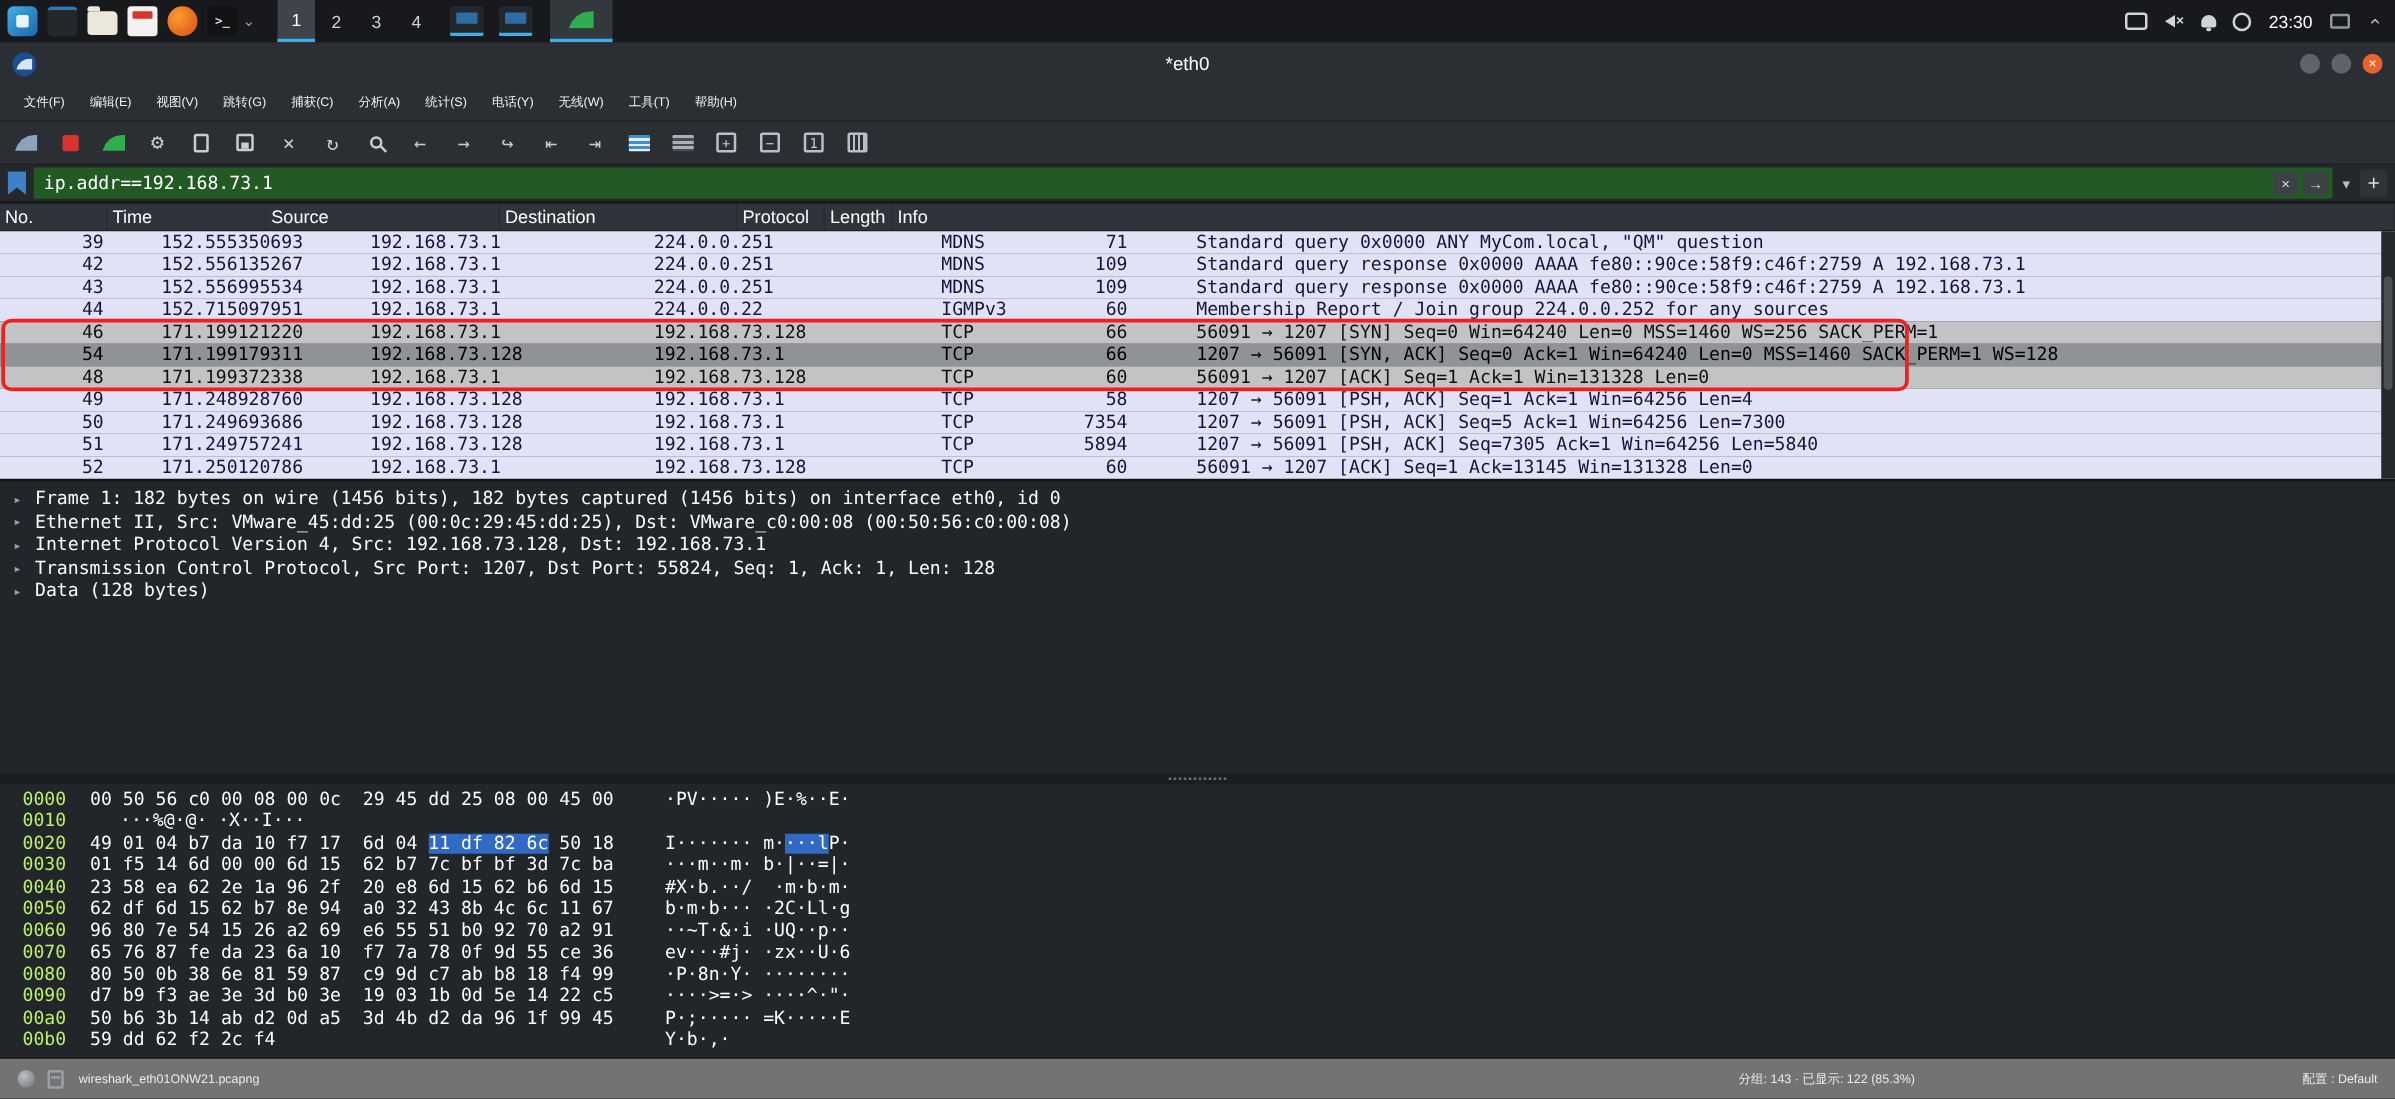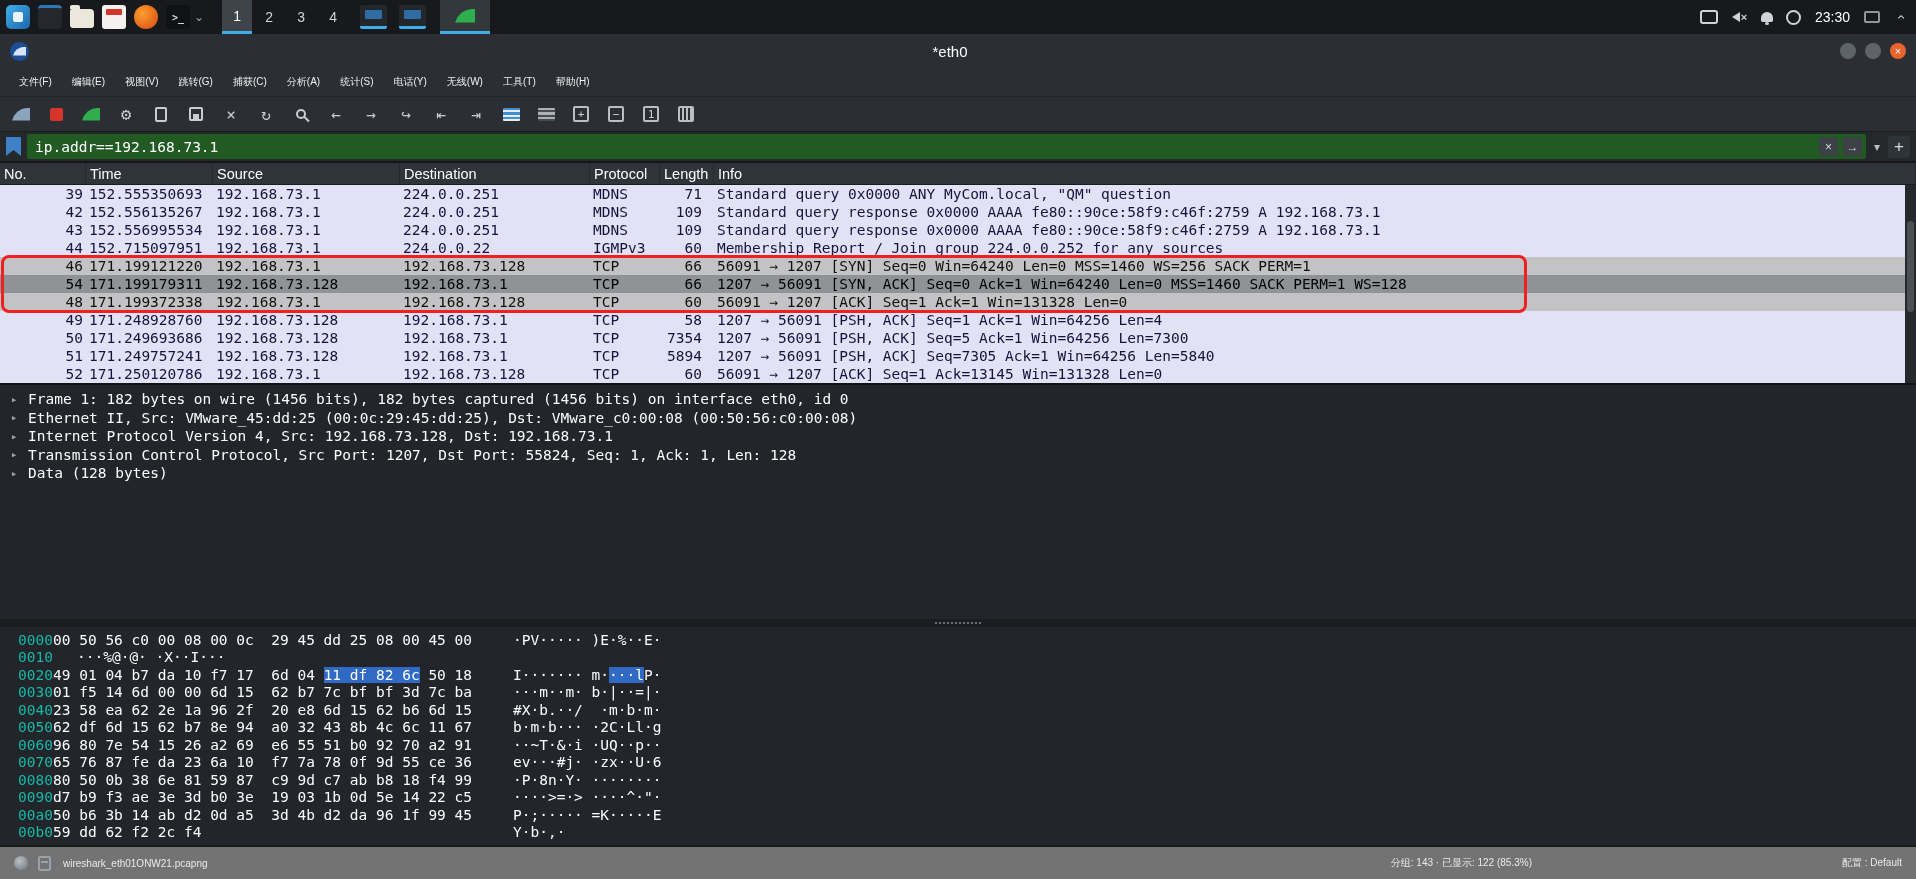--- a/index.html
+++ b/index.html
@@ -106,21 +106,21 @@
 
   
   .packet-list { position:relative; flex:0 0 220px;
     font-family:"DejaVu Sans Mono", monospace; font-size:14.5px; }
   .pl-header { height:22px; background:#2f343a; display:grid;
     grid-template-columns:86px 127px 187px 190px 70px 54px 1fr; align-items:center;
     color:#fcfcfc; font-family:"Liberation Sans", sans-serif; font-size:14.5px;
     border-bottom:1px solid #1a1d1f; }
   .plh { padding-left:4px; border-right:1px solid #262a2e; height:100%; display:flex; align-items:center; }
   .pl-row { height:18px; display:grid; grid-template-columns:86px 127px 187px 190px 70px 54px 1fr;
-    align-items:center; white-space:nowrap; }
+    align-items:center; white-space:nowrap;gap:40px; }
   .plc { overflow:hidden; padding-left:3px; }
   .c-no  { text-align:right; padding-right:3px; }
   .c-len { text-align:right; padding-right:12px; }
   .row-mdns, .row-tcp { background:#e2e2f6; color:#14143c; }
   .row-syn { background:#c3c3c5; color:#101010; }
   .row-selected { background:#909396; color:#000000; }
   .red-annotation { position:absolute; left:1px; top:92px; width:1526px; height:58px;
     border:3px solid #ef2020; border-radius:8px; pointer-events:none; }
   .pl-scrollbar { position:absolute; right:0; top:22px; bottom:0; width:11px; background:#26292c; }
   .pl-scrollbar i { position:absolute; left:2px; right:2px; top:18%; height:46%;
@@ -132,21 +132,21 @@
   .detail-row { height:18.5px; display:flex; align-items:center; white-space:nowrap; }
   .expander { color:#9aa0a6; font-size:11px; width:16px; text-align:center; margin:0 6px 0 6px; }
 
   .splitter { flex:0 0 8px; background:#1b1e21; display:flex; align-items:center; justify-content:center; }
   .splitter span { width:46px; border-top:2px dotted #6a7076; display:block; }
 
   
   .hexpane { flex:0 0 218px; background:#22262a; padding-top:4px;
     font-family:"DejaVu Sans Mono", monospace; font-size:14.5px; color:#fcfcfc; overflow:hidden; }
   .hex-row { height:17.5px; display:flex; align-items:center; white-space:pre; }
-  .hx-off { width:53px; padding-left:18px; color:#14b8a6; }
+  .hx-off { width:72px; padding-left:18px; color:#bef264; }
   .hx-hex { width:436px; }
   .hx-asc { margin-left:24px; }
   .hl { background:#316ac5; color:#ffffff; }
 
   
   .statusbar { height:34px; flex:0 0 34px; background:#737373; border-top:2px solid #17191b;
     display:flex; align-items:center; padding:0 14px; gap:10px; color:#e8eaec; font-size:10px; }
   .sb-expert { width:14px; height:14px; border-radius:50%;
     background:radial-gradient(circle at 38% 35%, #b9c0c6, #6d747a); }
   .sb-note { width:13px; height:15px; border:2px solid #9aa1a7; border-radius:2px; position:relative; }

